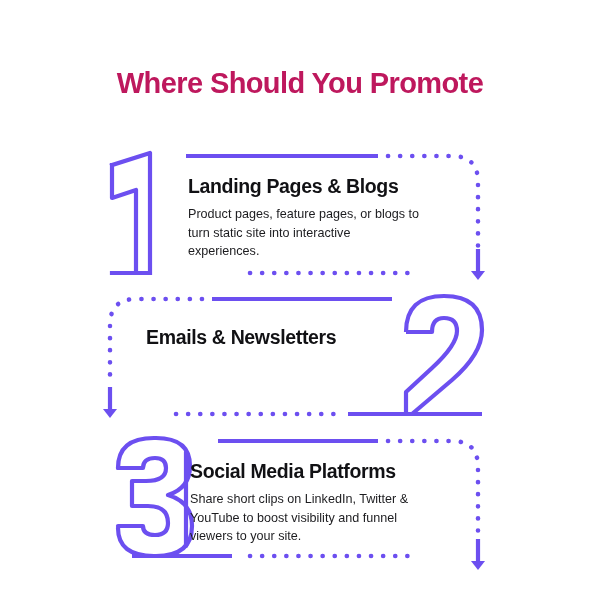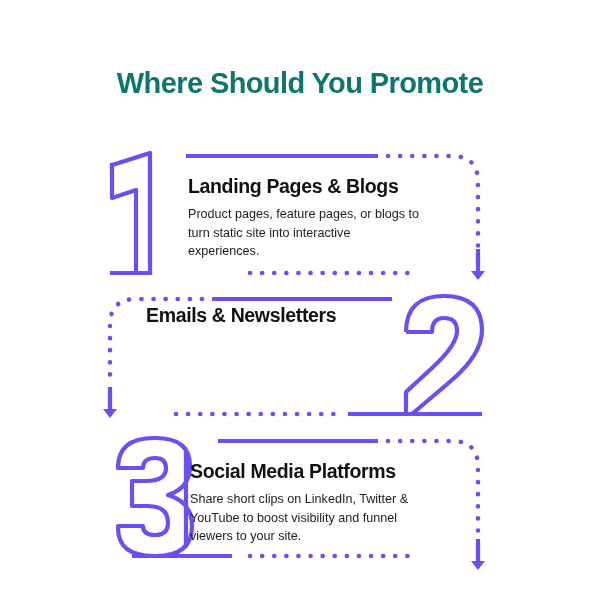--- a/index.html
+++ b/index.html
@@ -14,21 +14,21 @@
 
   
   .title{
     position:absolute;
     left:0;right:0;top:48px;
     text-align:center;
     font-size:29px;
     font-weight:bold;
     line-height:1.17;
     letter-spacing:-0.6px;
-    color:#0f766e;
+    color:#be185d;
     padding:0 60px;
     box-sizing:border-box;
   }
   .title .l{display:block;}
 
   
   .step{position:absolute;left:0;width:600px;}
   #step1{top:145px;height:145px;padding-left:28px;}
   #step2{top:288px;height:145px;}
   #step3{top:430px;height:150px;}
@@ -48,21 +48,21 @@
     font-size:12.6px;
     color:#1c1c1f;
     line-height:1.48;
     margin:0;
     white-space:pre-line;
   }
 
   
   #step1 .txtblock{left:188px;top:30px;}
   
-  #step2 .txtblock{left:146px;top:16px;}
+  #step2 .txtblock{left:146px;top:38px;}
   
   #step3 .txtblock{left:190px;top:30px;}
 </style>
 </head>
 <body>
 
 <div class="canvas">
 
   <h1 class="title">
     <span class="l">Where Should You Promote</span>

